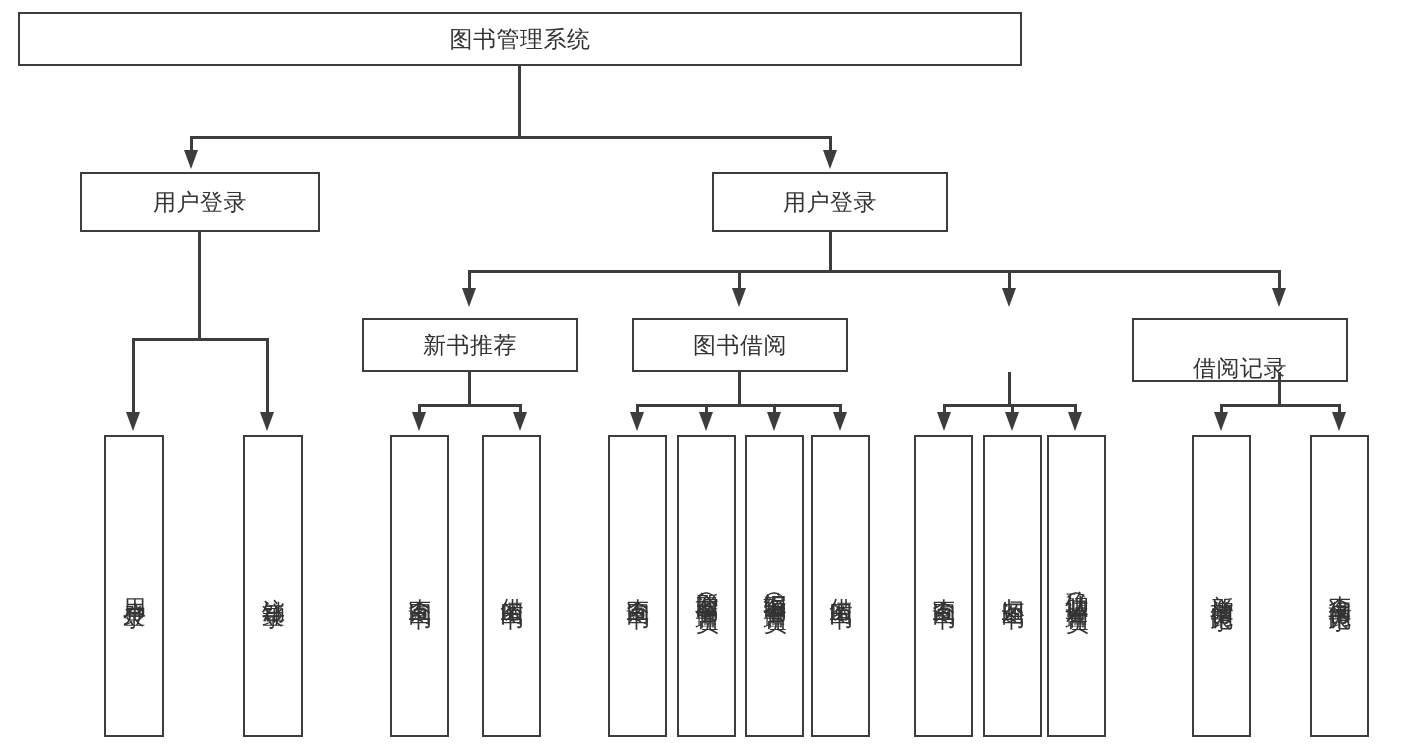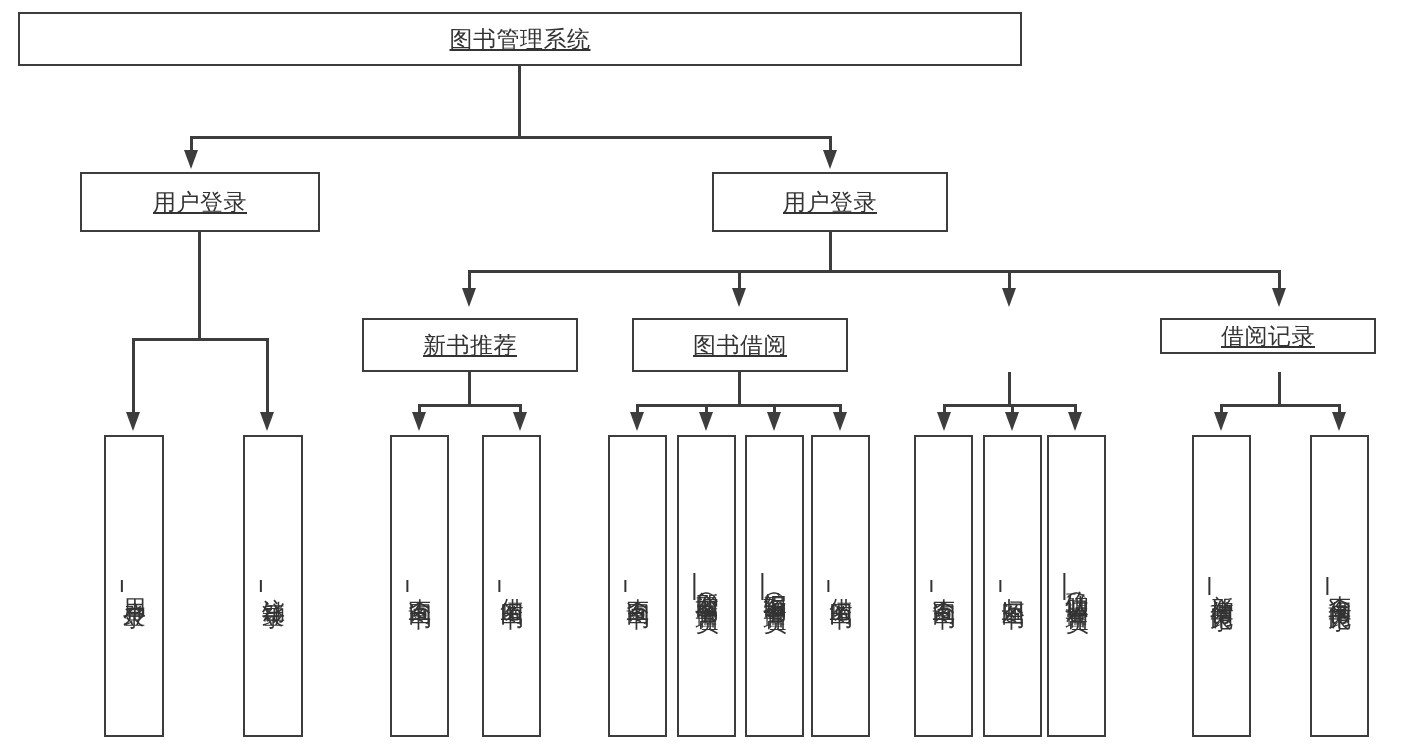--- a/index.html
+++ b/index.html
@@ -27,21 +27,20 @@
     display: flex;
     align-items: center;
     justify-content: center;
     color: #333333;
     line-height: 1.0;
   }
   .node .label {
     display: block;
     text-align: center;
     white-space: pre;
-    text-decoration: underline;
   }
   .node.h .label {
     font-size: 23px;
     letter-spacing: 0.5px;
   }
   .node.root .label {
     font-size: 23px;
   }
   
   .node.v {
@@ -133,21 +132,21 @@
   <div class="arrow" style="left:1002px; top:288px;"></div>
   <div class="conn vline" style="left:1278px; top:270px; width:3px; height:26px;"></div>
   <div class="arrow" style="left:1272px; top:288px;"></div>
 
   <div class="node h" style="left:362px; top:318px; width:216px; height:54px;">
     <span class="label">新书推荐</span>
   </div>
   <div class="node h" style="left:632px; top:318px; width:216px; height:54px;">
     <span class="label">图书借阅</span>
   </div>
-  <div class="node h" style="left:1160px; top:318px; width:216px; height:36px;">
+  <div class="node h" style="left:1132px; top:318px; width:216px; height:64px;align-items:flex-end;">
     <span class="label">借阅记录</span>
   </div>
 
   <div class="conn vline" style="left:468px; top:372px; width:3px; height:34px;"></div>
   <div class="conn hline" style="left:418px; top:404px; width:104px; height:3px;"></div>
   <div class="conn vline" style="left:418px; top:404px; width:3px; height:14px;"></div>
   <div class="arrow" style="left:412px; top:412px;"></div>
   <div class="conn vline" style="left:519px; top:404px; width:3px; height:14px;"></div>
   <div class="arrow" style="left:513px; top:412px;"></div>
 

